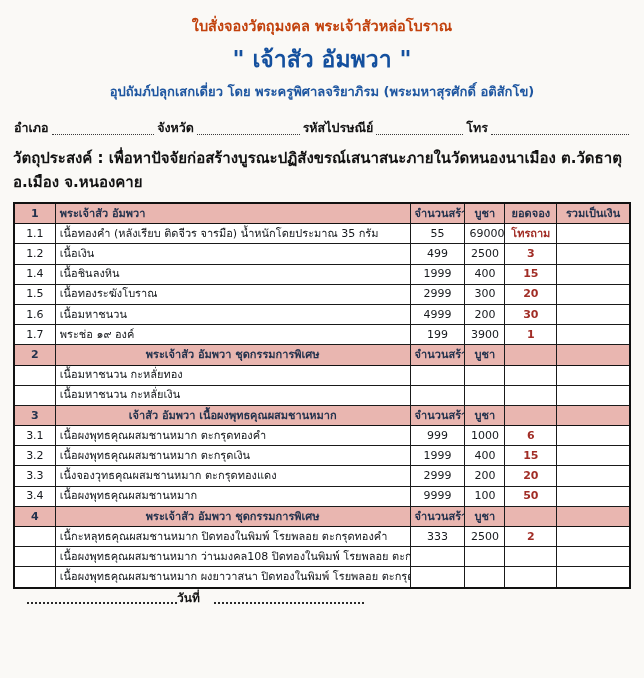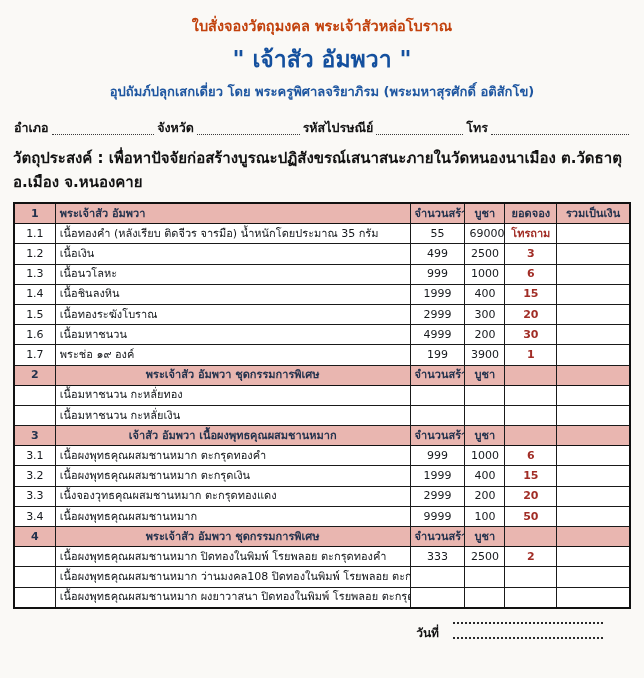--- a/index.html
+++ b/index.html
@@ -23,21 +23,21 @@
   
   table{border-collapse:collapse;table-layout:fixed;width:618px;margin:8px auto 0 auto;
         font-size:11px;background:#fff;border:2px solid #111;}
   td{border:1.2px solid #1a1a1a;padding:2px 4px;height:15.2px;line-height:1.25;
      overflow:hidden;white-space:nowrap;vertical-align:middle;}
   tr.section td{background:#e9b6b0;font-weight:bold;color:#23324d;border-top:1.8px solid #111;border-bottom:1.8px solid #111;}
   td.col-no,td.col-qty,td.col-price,td.col-booked,td.col-total{text-align:center;}
   td.col-desc{text-align:left;}
   tr.item td.col-booked{color:#a12d26;font-weight:700;}
   
-  .date-block{display:flex;flex-direction:column;align-items:flex-end;margin:3px 28px 0 0;
+  .date-block{display:flex;flex-direction:row;align-items:flex-end;margin:3px 28px 0 0;
               font-size:12px;font-weight:700;color:#111;}
   .date-row{display:flex;align-items:flex-end;height:15px;}
   .date-row .dots{width:150px;border-bottom:2px dotted #2a2a2a;height:1px;margin:0 0 3px 14px;}
 </style>
 </head>
 <body>
 
 <div class="center hdr-top">ใบสั่งจองวัตถุมงคล พระเจ้าสัวหล่อโบราณ</div>
 <div class="center hdr-title">" เจ้าสัว อัมพวา "</div>
 <div class="center hdr-sub">อุปถัมภ์ปลุกเสกเดี่ยว โดย พระครูพิศาลจริยาภิรม (พระมหาสุรศักดิ์ อติสักโข)</div>
@@ -84,28 +84,20 @@
       </tr>
       <tr class="item">
         <td class="col-no">1.2</td>
         <td class="col-desc">เนื้อเงิน</td>
         <td class="col-qty">499</td>
         <td class="col-price">2500</td>
         <td class="col-booked">3</td>
         <td class="col-total"></td>
       </tr>
       <tr class="item">
-        <td class="col-no">1.3</td>
-        <td class="col-desc">เนื้อนวโลหะ</td>
-        <td class="col-qty">999</td>
-        <td class="col-price">1000</td>
-        <td class="col-booked">6</td>
-        <td class="col-total"></td>
-      </tr>
-      <tr class="item">
         <td class="col-no">1.4</td>
         <td class="col-desc">เนื้อชินลงหิน</td>
         <td class="col-qty">1999</td>
         <td class="col-price">400</td>
         <td class="col-booked">15</td>
         <td class="col-total"></td>
       </tr>
       <tr class="item">
         <td class="col-no">1.5</td>
         <td class="col-desc">เนื้อทองระฆังโบราณ</td>
@@ -197,21 +189,21 @@
       <tr class="section">
         <td class="col-no">4</td>
         <td class="col-desc" style="text-align: center;">พระเจ้าสัว อัมพวา ชุดกรรมการพิเศษ</td>
         <td class="col-qty">จำนวนสร้าง</td>
         <td class="col-price">บูชา</td>
         <td class="col-booked"></td>
         <td class="col-total"></td>
       </tr>
       <tr class="item">
         <td class="col-no"></td>
-        <td class="col-desc">เนื้อผงพุทธคุณผสมชานหมาก ปิดทองในพิมพ์ โรยพลอย ตะกรุดทองคำ</td>
+        <td class="col-desc">เนื้กะหลุทธคุณผสมชานหมาก ปิดทองในพิมพ์ โรยพลอย ตะกรุดทองคำ</td>
         <td class="col-qty">333</td>
         <td class="col-price">2500</td>
         <td class="col-booked">2</td>
         <td class="col-total"></td>
       </tr>
       <tr class="item">
         <td class="col-no"></td>
         <td class="col-desc">เนื้อผงพุทธคุณผสมชานหมาก ว่านมงคล108 ปิดทองในพิมพ์ โรยพลอย ตะกรุดทองคำ</td>
         <td class="col-qty"></td>
         <td class="col-price"></td>

